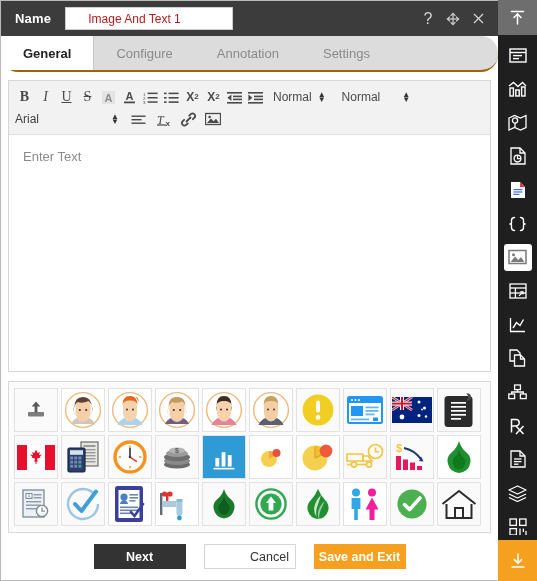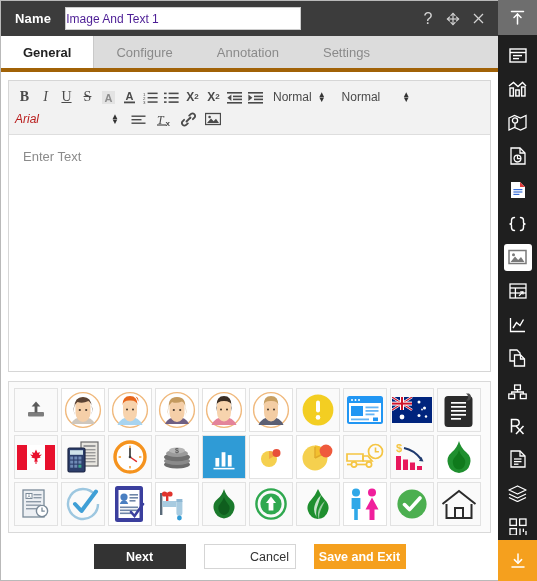--- a/index.html
+++ b/index.html
@@ -29,41 +29,42 @@
     height: 35px; flex: 0 0 35px;
     background: #3c3c3c;
     display: flex; align-items: center;
     padding: 0 8px 0 14px;
   }
   .titlebar .name-label {
     color: #ffffff; font-size: 13px; font-weight: bold;
     letter-spacing: .2px; margin-right: 14px;
   }
   .name-input {
-    width: 236px; height: 23px;
+    width: 168px; height: 23px;
     background: #ffffff; border: 1px solid #cccccc;
     font-family: "Liberation Sans", sans-serif;
-    font-size: 12px; color: #4c1d95;
-    padding: 0 0;
+    font-size: 12px; color: #b91c1c;
+    padding: 0 22px;
   }
   .titlebar .spacer { flex: 1; }
   .win-btns { display: flex; align-items: center; gap: 9px; padding-right: 4px; }
   .win-btn {
     color: #d3d3d3; font-size: 16px; line-height: 1;
     cursor: pointer; display: inline-flex; align-items: center; justify-content: center;
     width: 16px; height: 18px;
   }
   .win-btn svg { display: block; }
 
   
   .tabbar {
     height: 36px; flex: 0 0 36px;
     background: #dcdcdc;
     display: flex; align-items: stretch;
-    border-bottom: 4px solid #a16207;
+    border-bottom: 2px solid #a16207;
+    border-radius: 17px;
   }
   .tab {
     display: flex; align-items: center; justify-content: center;
     padding: 0 22px;
     font-size: 13px; color: #8a8a8a;
     cursor: pointer; white-space: nowrap;
   }
   .tab.active {
     background: #ffffff; color: #222222; font-weight: bold;
     border-right: 1px solid #c9c9c9;
@@ -110,21 +111,21 @@
     font-size: 12px; color: #4a4a4a;
     margin-left: 6px; cursor: pointer;
   }
   .dd .dd-val { padding-right: 6px; white-space: nowrap; }
   .stepper {
     display: inline-flex; flex-direction: column;
     line-height: 5px; font-size: 8px; color: #333333;
     cursor: pointer;
   }
   .font-dd { width: 104px; justify-content: space-between; margin-left: 0; }
-  .font-dd .dd-val { color: #b91c1c; font-style: italic; }
+  .font-dd .dd-val { color: #404040; }
 
   .editor-area {
     flex: 1;
     background: #ffffff;
     min-height: 0;
     padding: 12px 14px;
   }
   .placeholder {
     color: #8b8b8b; font-size: 13px;
   }

